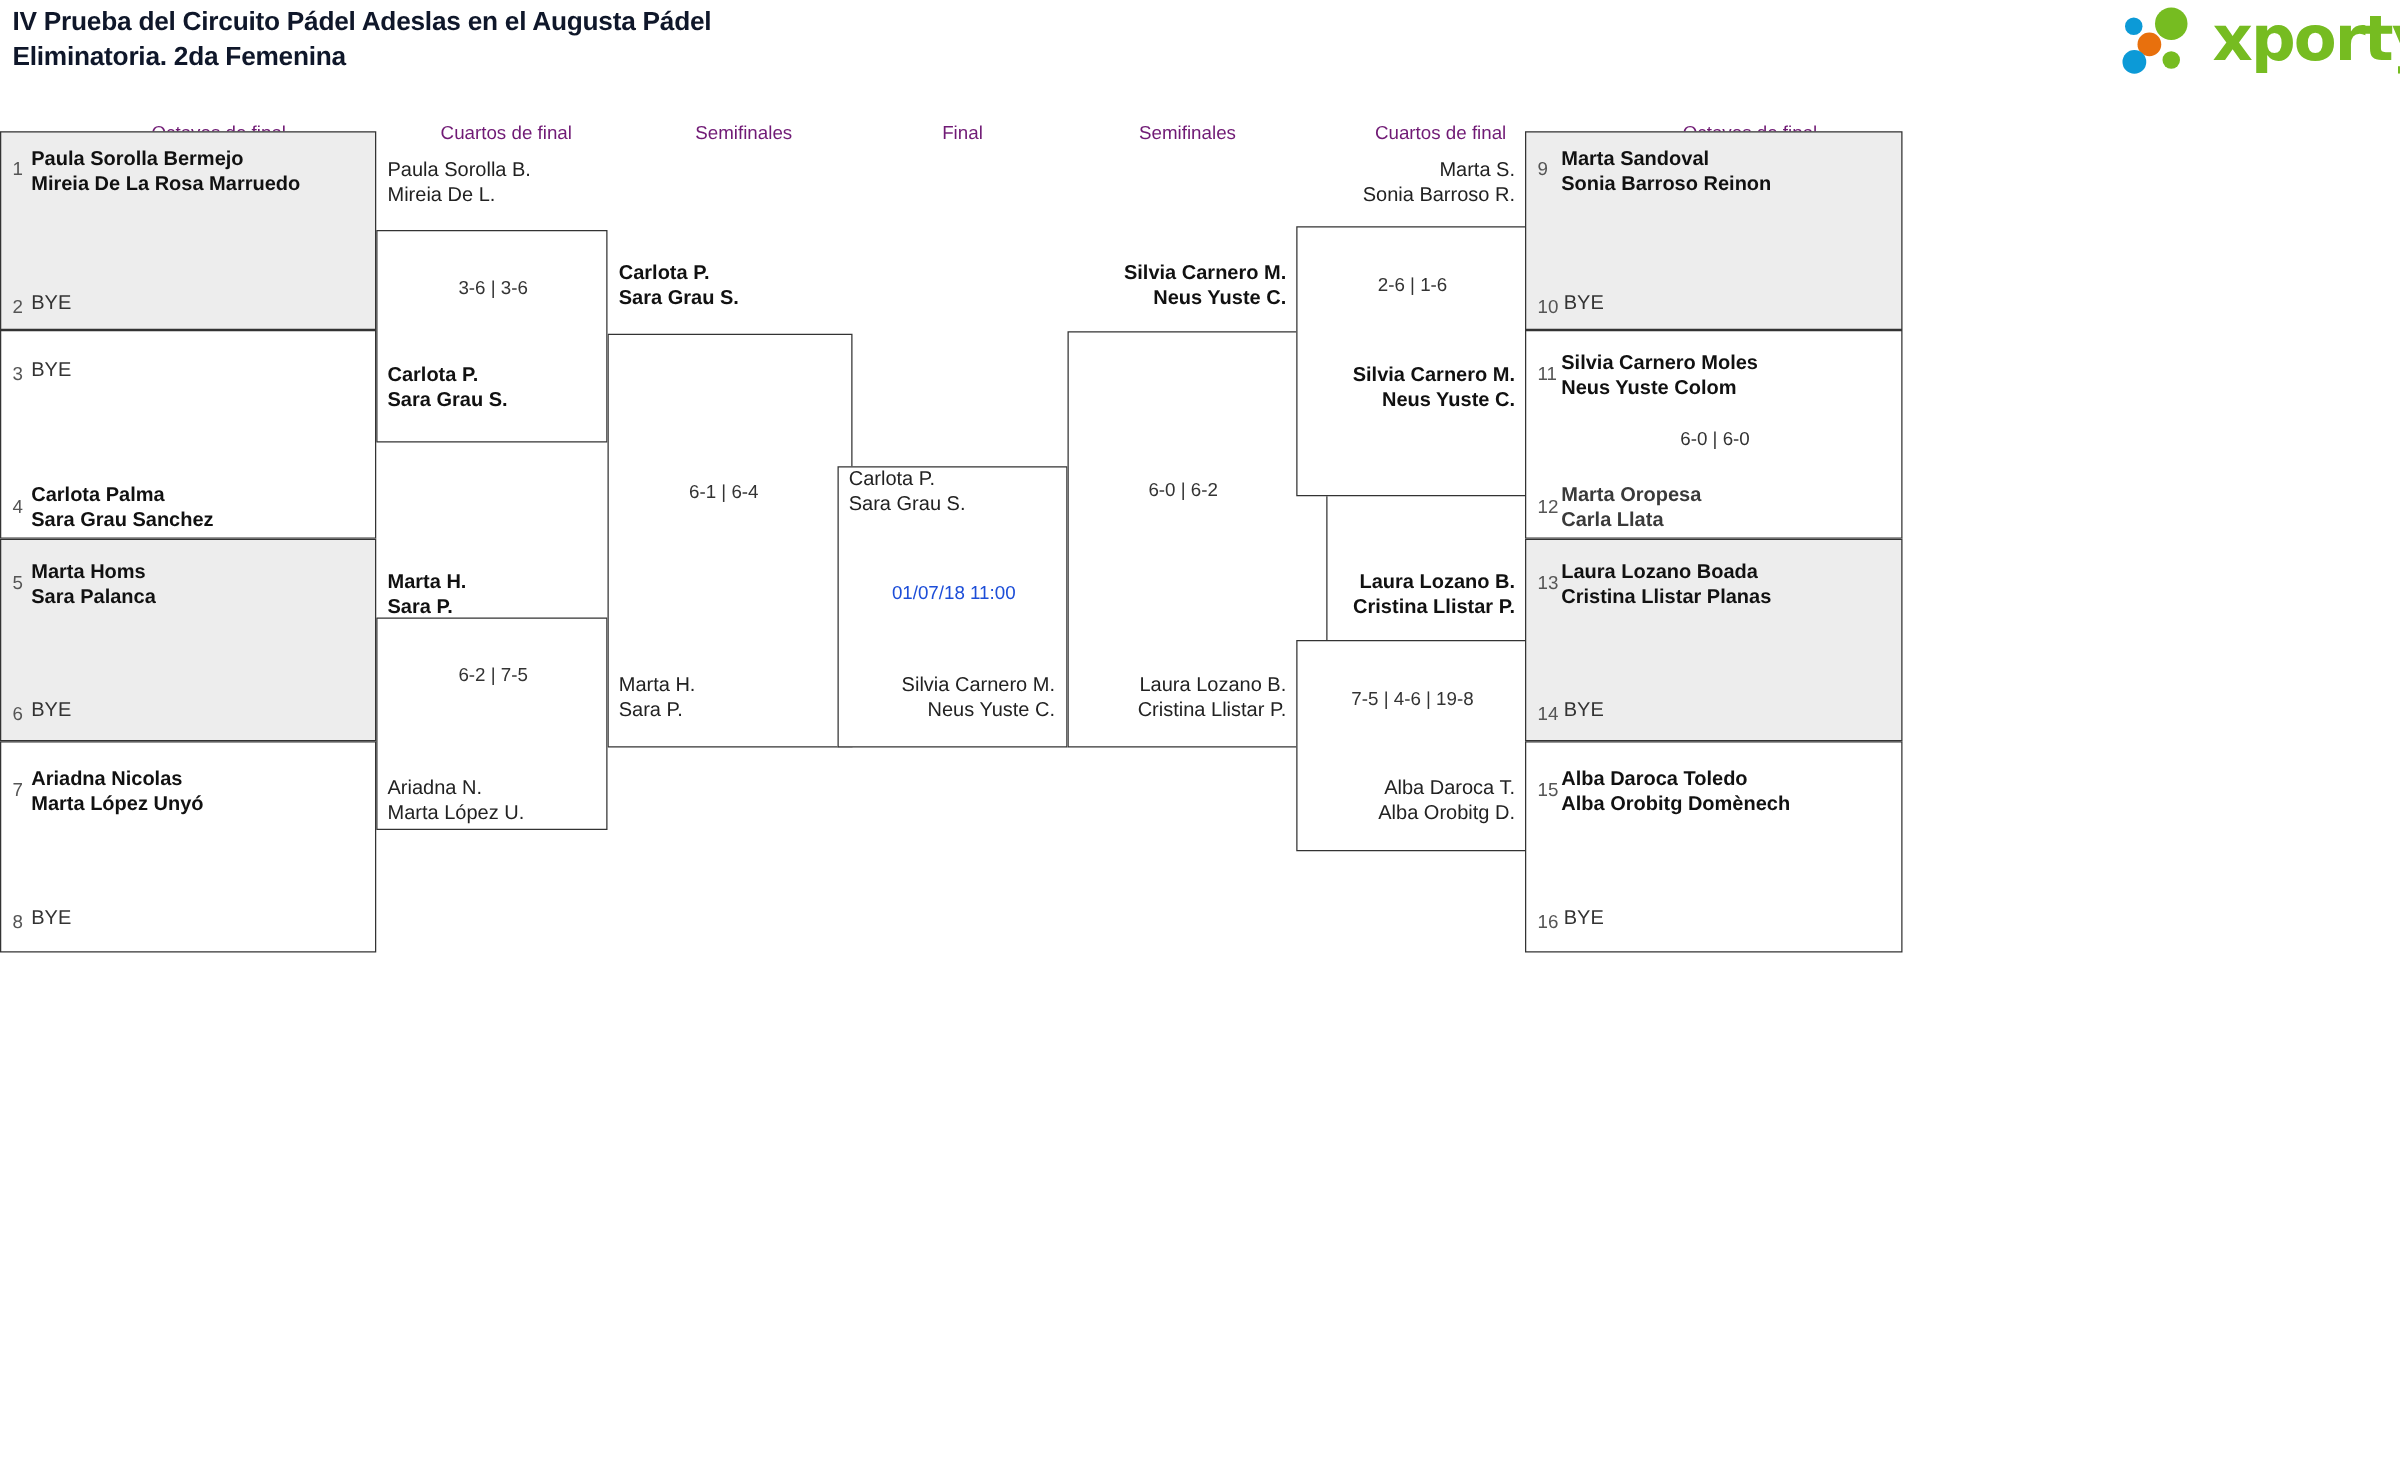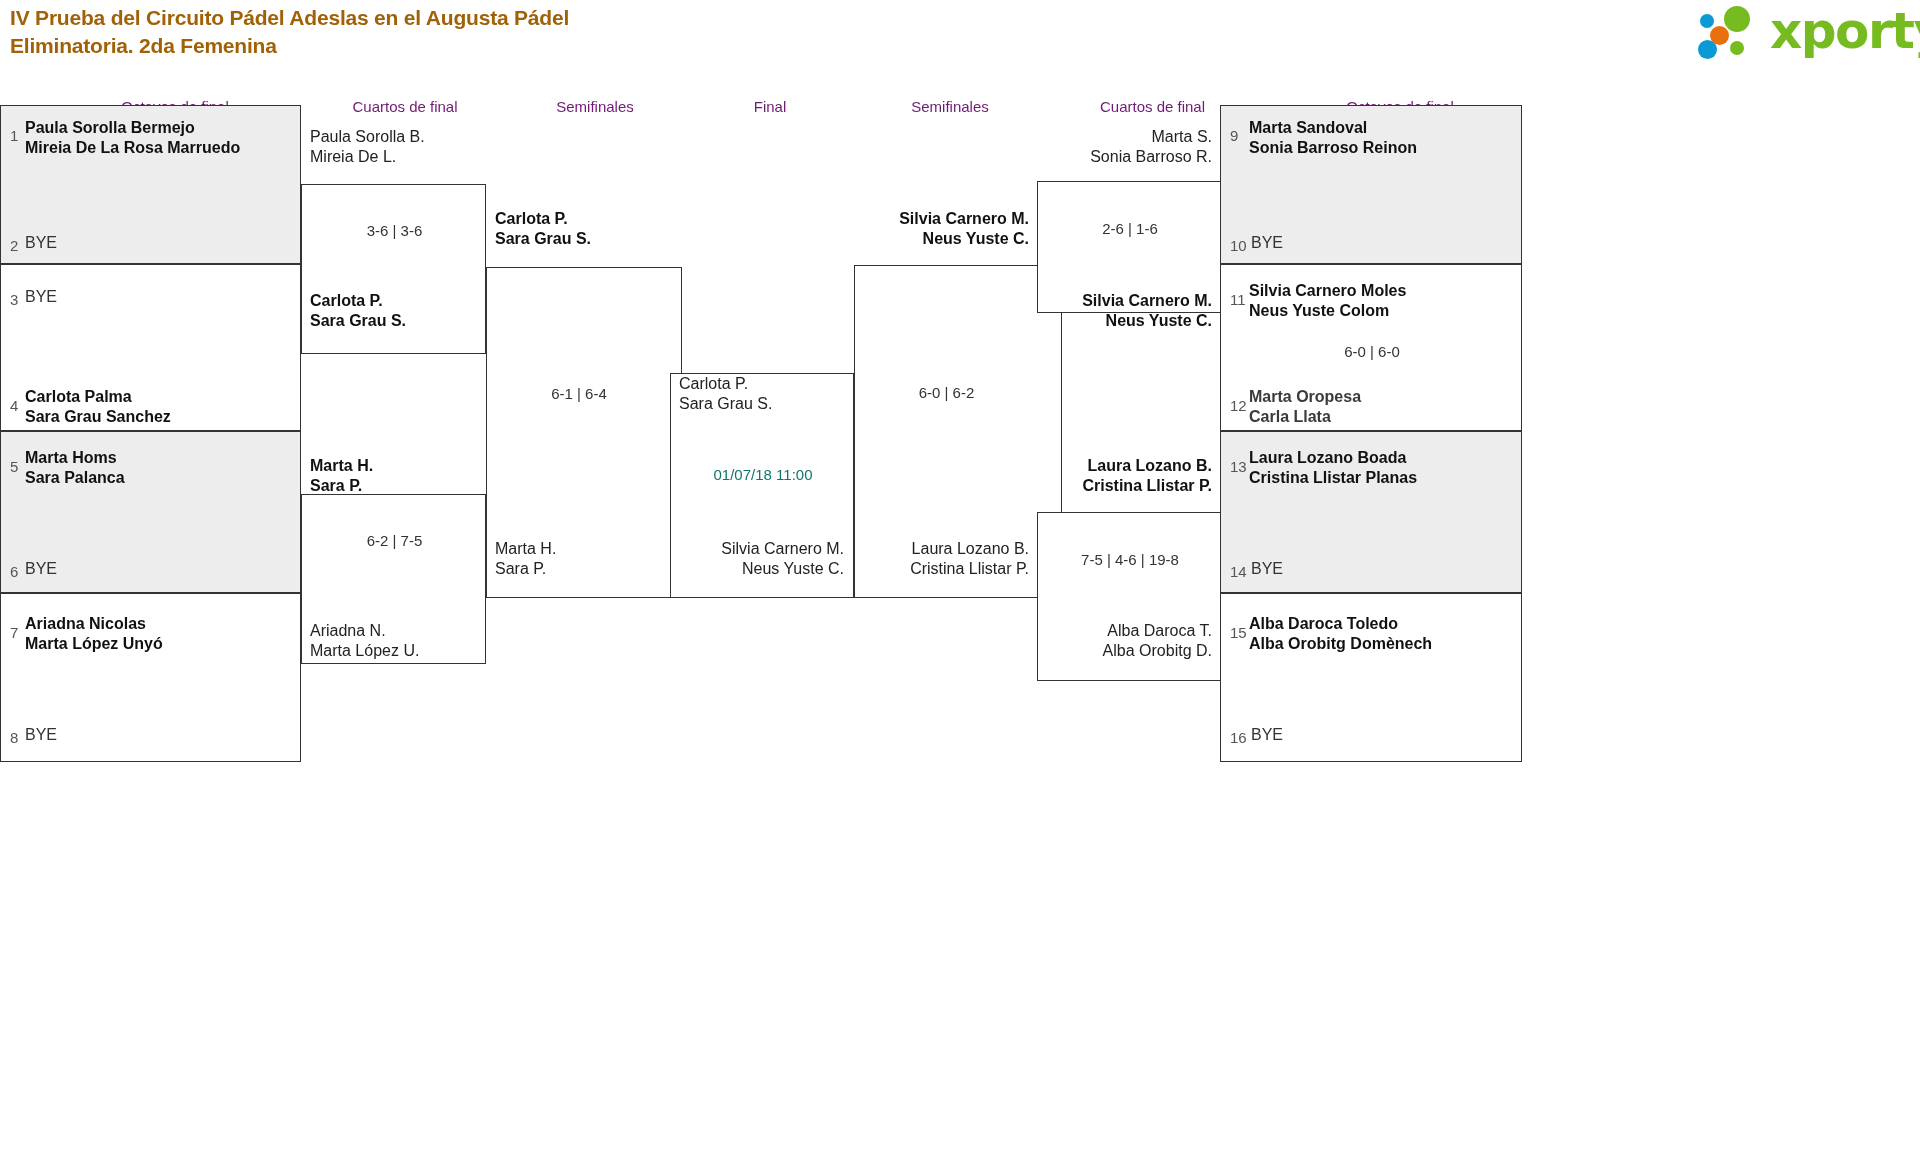--- a/index.html
+++ b/index.html
@@ -22,21 +22,21 @@
     left: 0; top: 0;
     width: 1920px; height: 75px;
   }
   #title-block {
     position: absolute;
     left: 10px; top: 4px;
     font-size: 21px;
     font-weight: 700;
     line-height: 1.35;
     letter-spacing: -0.2px;
-    color: #a16207;
+    color: #0f172a;
   }
   #title-block div { white-space: nowrap; }
 
   
   #logo {
     position: absolute;
     right: 8px; top: 2px;
     width: 260px; height: 62px;
   }
   #logo .dots { position: absolute; left: 48px; top: 4px; width: 72px; height: 52px; }
@@ -99,21 +99,21 @@
     position: absolute;
     font-size: 15px;
     color: #333;
     white-space: nowrap;
   }
   .score.center { text-align: center; }
 
   .datetime {
     position: absolute;
     font-size: 15px;
-    color: #0f766e;
+    color: #1d4ed8;
     text-align: center;
     white-space: nowrap;
   }
 </style>
 </head>
 <body>
 
 <div id="page-header">
   <div id="title-block">
     <div>IV Prueba del Circuito Pádel Adeslas en el Augusta Pádel</div>
@@ -233,21 +233,21 @@
 </div>
 <div class="names bold right" style="left:846px; top:209px; width:183px;">
   <div>Silvia Carnero M.</div>
   <div>Neus Yuste C.</div>
 </div>
 <div class="names plain right" style="left:846px; top:539px; width:183px;">
   <div>Laura Lozano B.</div>
   <div>Cristina Llistar P.</div>
 </div>
 
-<div class="cell" style="left:1037px; top:181px; width:184px; height:132px;">
+<div class="cell" style="left:1037px; top:181px; width:184px; height:216px;">
   <div class="score center" style="left:0; top:38px; width:184px;">2-6 | 1-6</div>
 </div>
 <div class="names plain right" style="left:1030px; top:127px; width:182px;">
   <div>Marta S.</div>
   <div>Sonia Barroso R.</div>
 </div>
 <div class="names bold right" style="left:1030px; top:291px; width:182px;">
   <div>Silvia Carnero M.</div>
   <div>Neus Yuste C.</div>
 </div>

